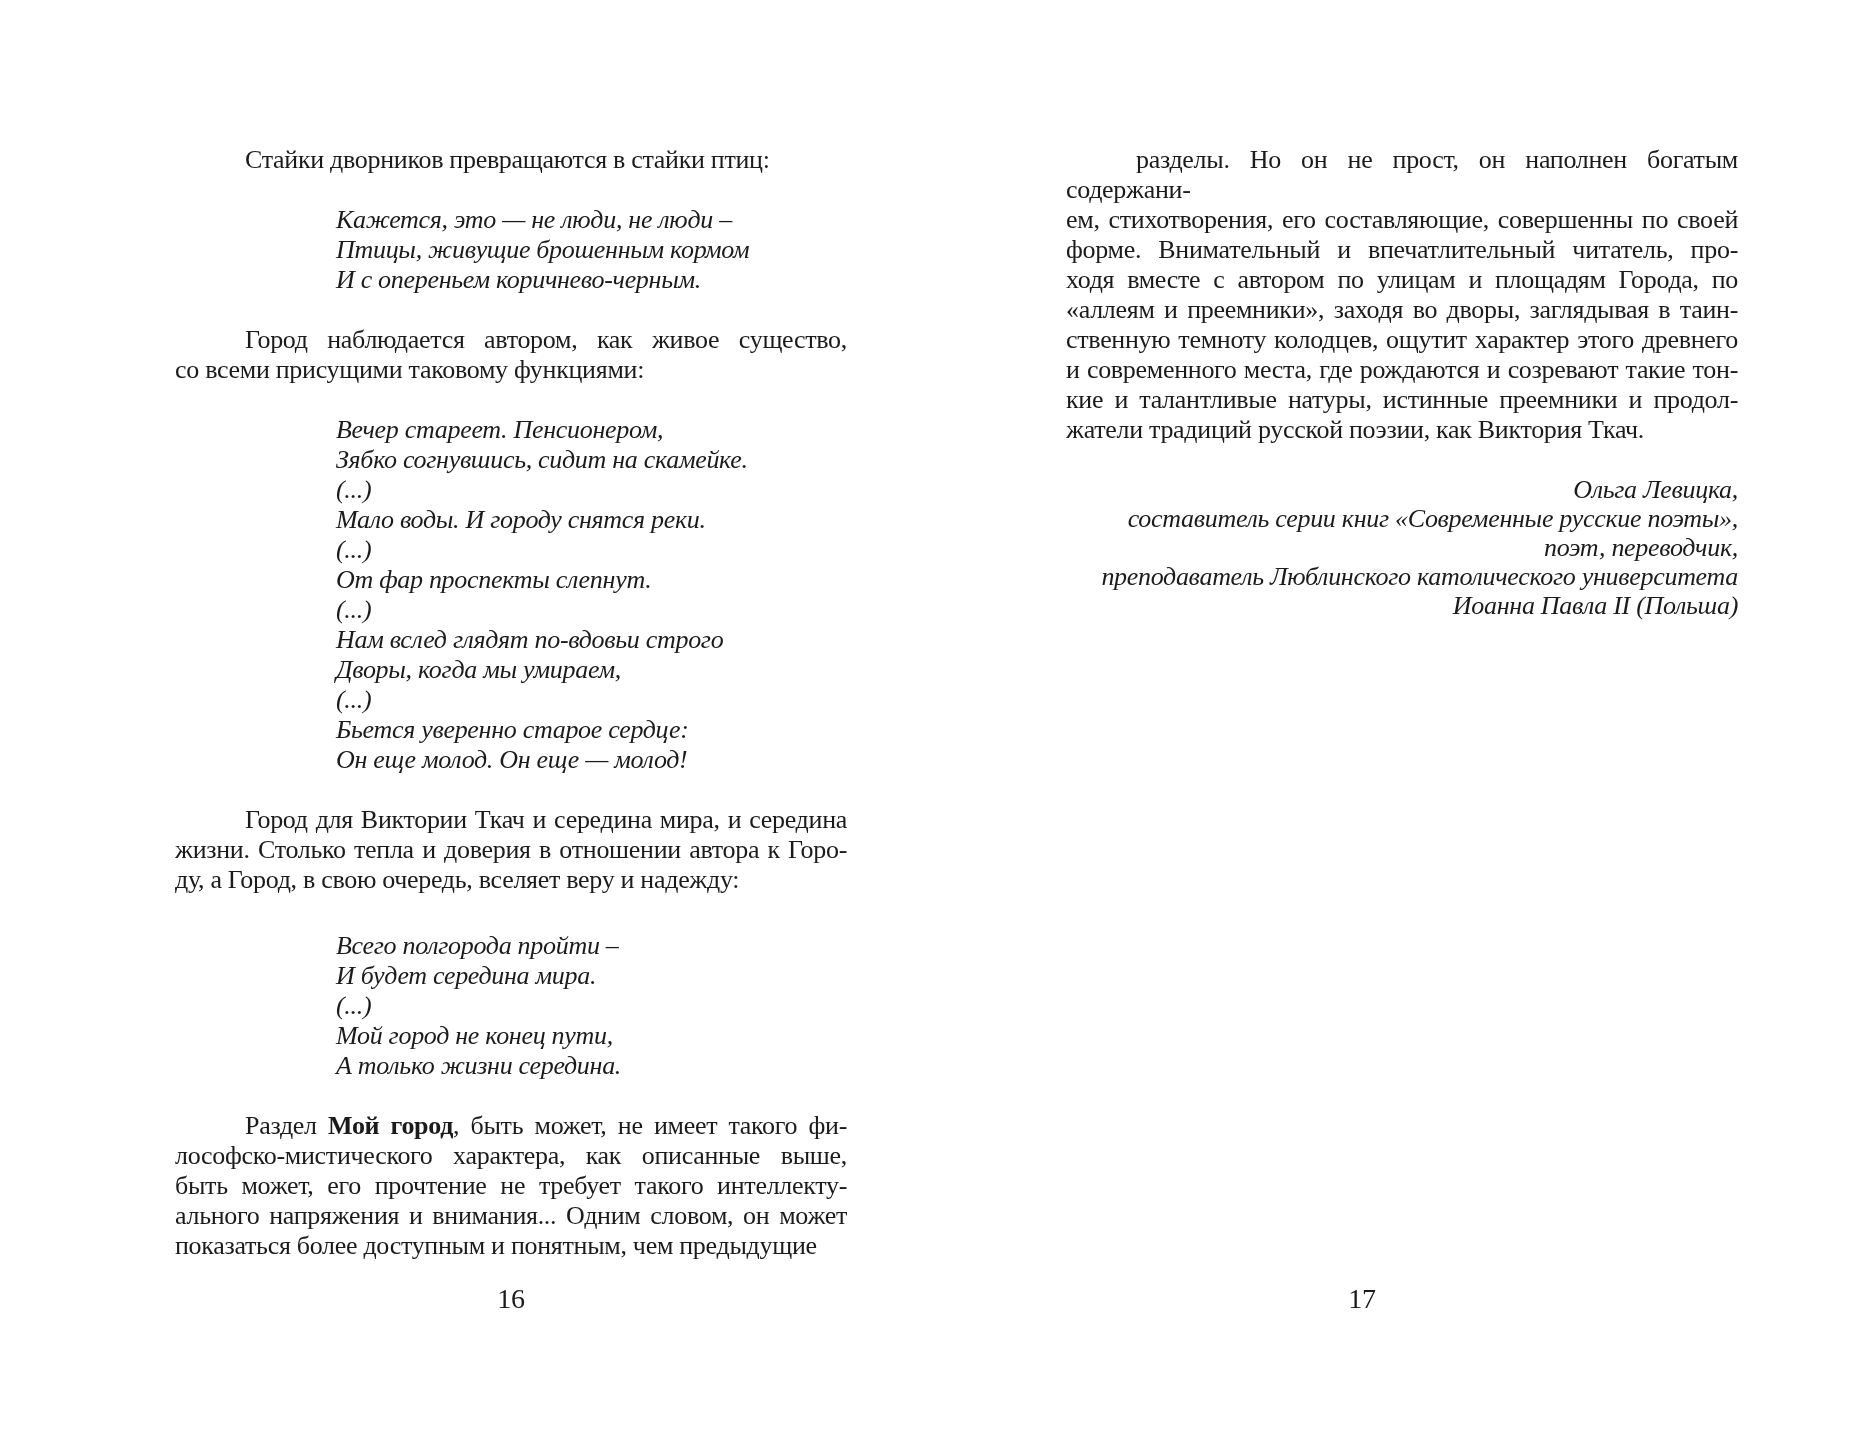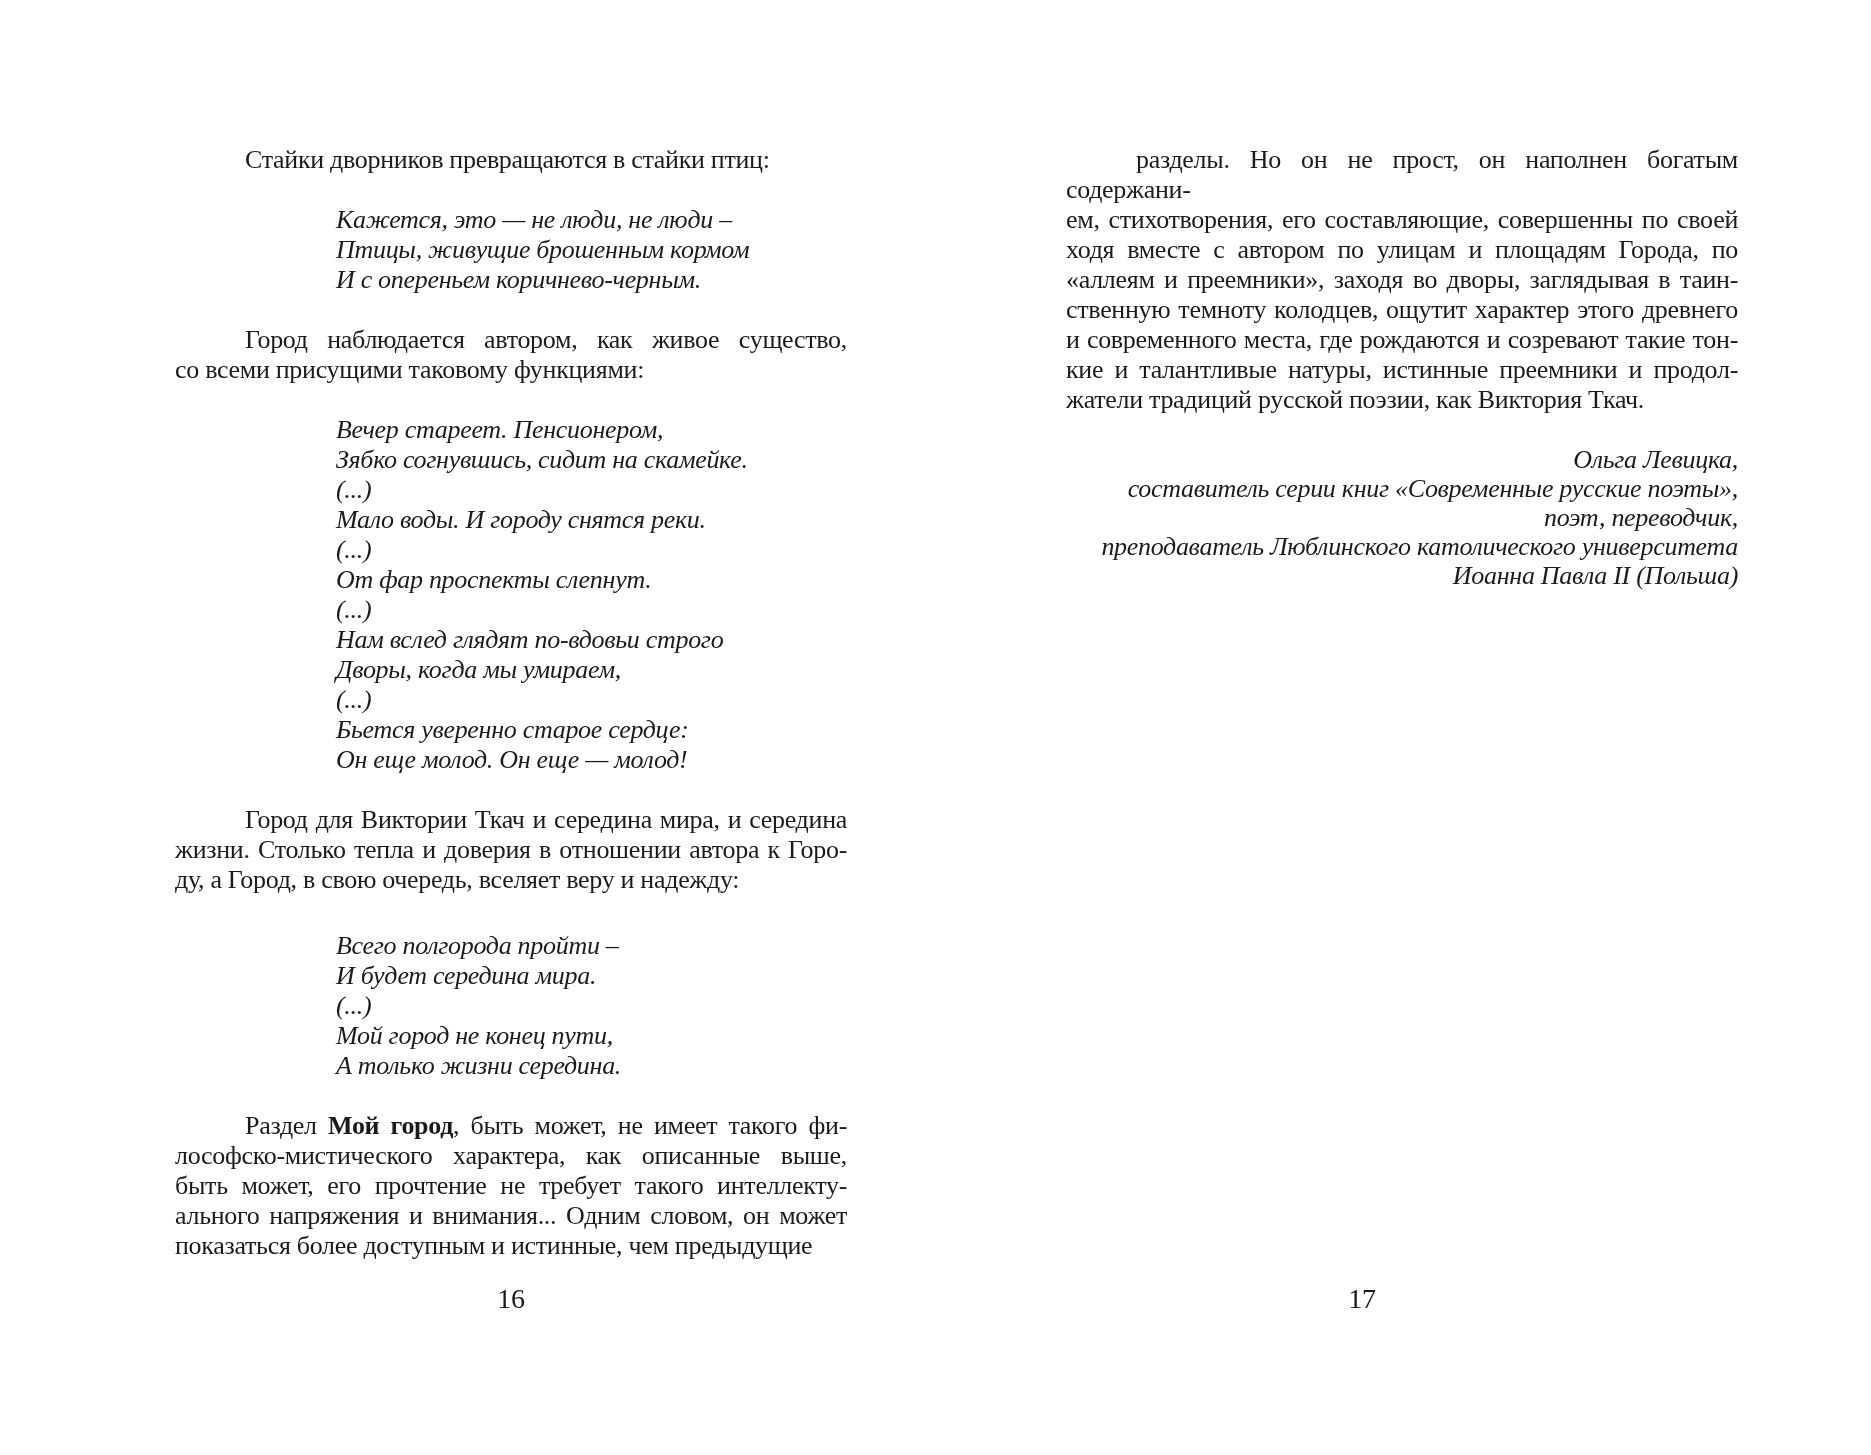--- a/index.html
+++ b/index.html
@@ -105,28 +105,29 @@
         <div class="line">И будет середина  мира.</div>
         <div class="line">(...)</div>
         <div class="line">Мой город не конец пути,</div>
         <div class="line">А только жизни середина.</div>
       </div>
     <div class="block para">
         <div class="line jl"><span>Раздел </span><span style="font-weight: 700;">Мой город</span><span>, быть может, не имеет такого фи-</span></div>
         <div class="line jl">лософско-мистического характера, как описанные выше,</div>
         <div class="line jl">быть может, его прочтение не требует такого интеллекту-</div>
         <div class="line jl">ального напряжения и внимания... Одним словом, он может</div>
-        <div class="line">показаться более доступным и истинные, чем предыдущие</div>
+        <div class="line">показаться более доступным и понятным, чем предыдущие</div>
       </div>
   </div>
 
   <div class="page page-right">
     <div class="block para">
         <div class="line jl">разделы. Но он не прост, он наполнен богатым содержани-</div>
         <div class="line jl">ем, стихотворения, его составляющие, совершенны по своей</div>
+        <div class="line jl">форме. Внимательный и впечатлительный читатель, про-</div>
         <div class="line jl">ходя вместе с автором по улицам и площадям Города, по</div>
         <div class="line jl">«аллеям и преемники», заходя во дворы, заглядывая в таин-</div>
         <div class="line jl">ственную темноту колодцев, ощутит характер этого древнего</div>
         <div class="line jl">и современного места, где рождаются и созревают такие тон-</div>
         <div class="line jl">кие и талантливые натуры, истинные преемники и продол-</div>
         <div class="line">жатели традиций русской поэзии, как Виктория Ткач.</div>
       </div>
     <div class="block signature">
         <div class="line">Ольга Левицка,</div>
         <div class="line">составитель серии книг «Современные русские поэты»,</div>

